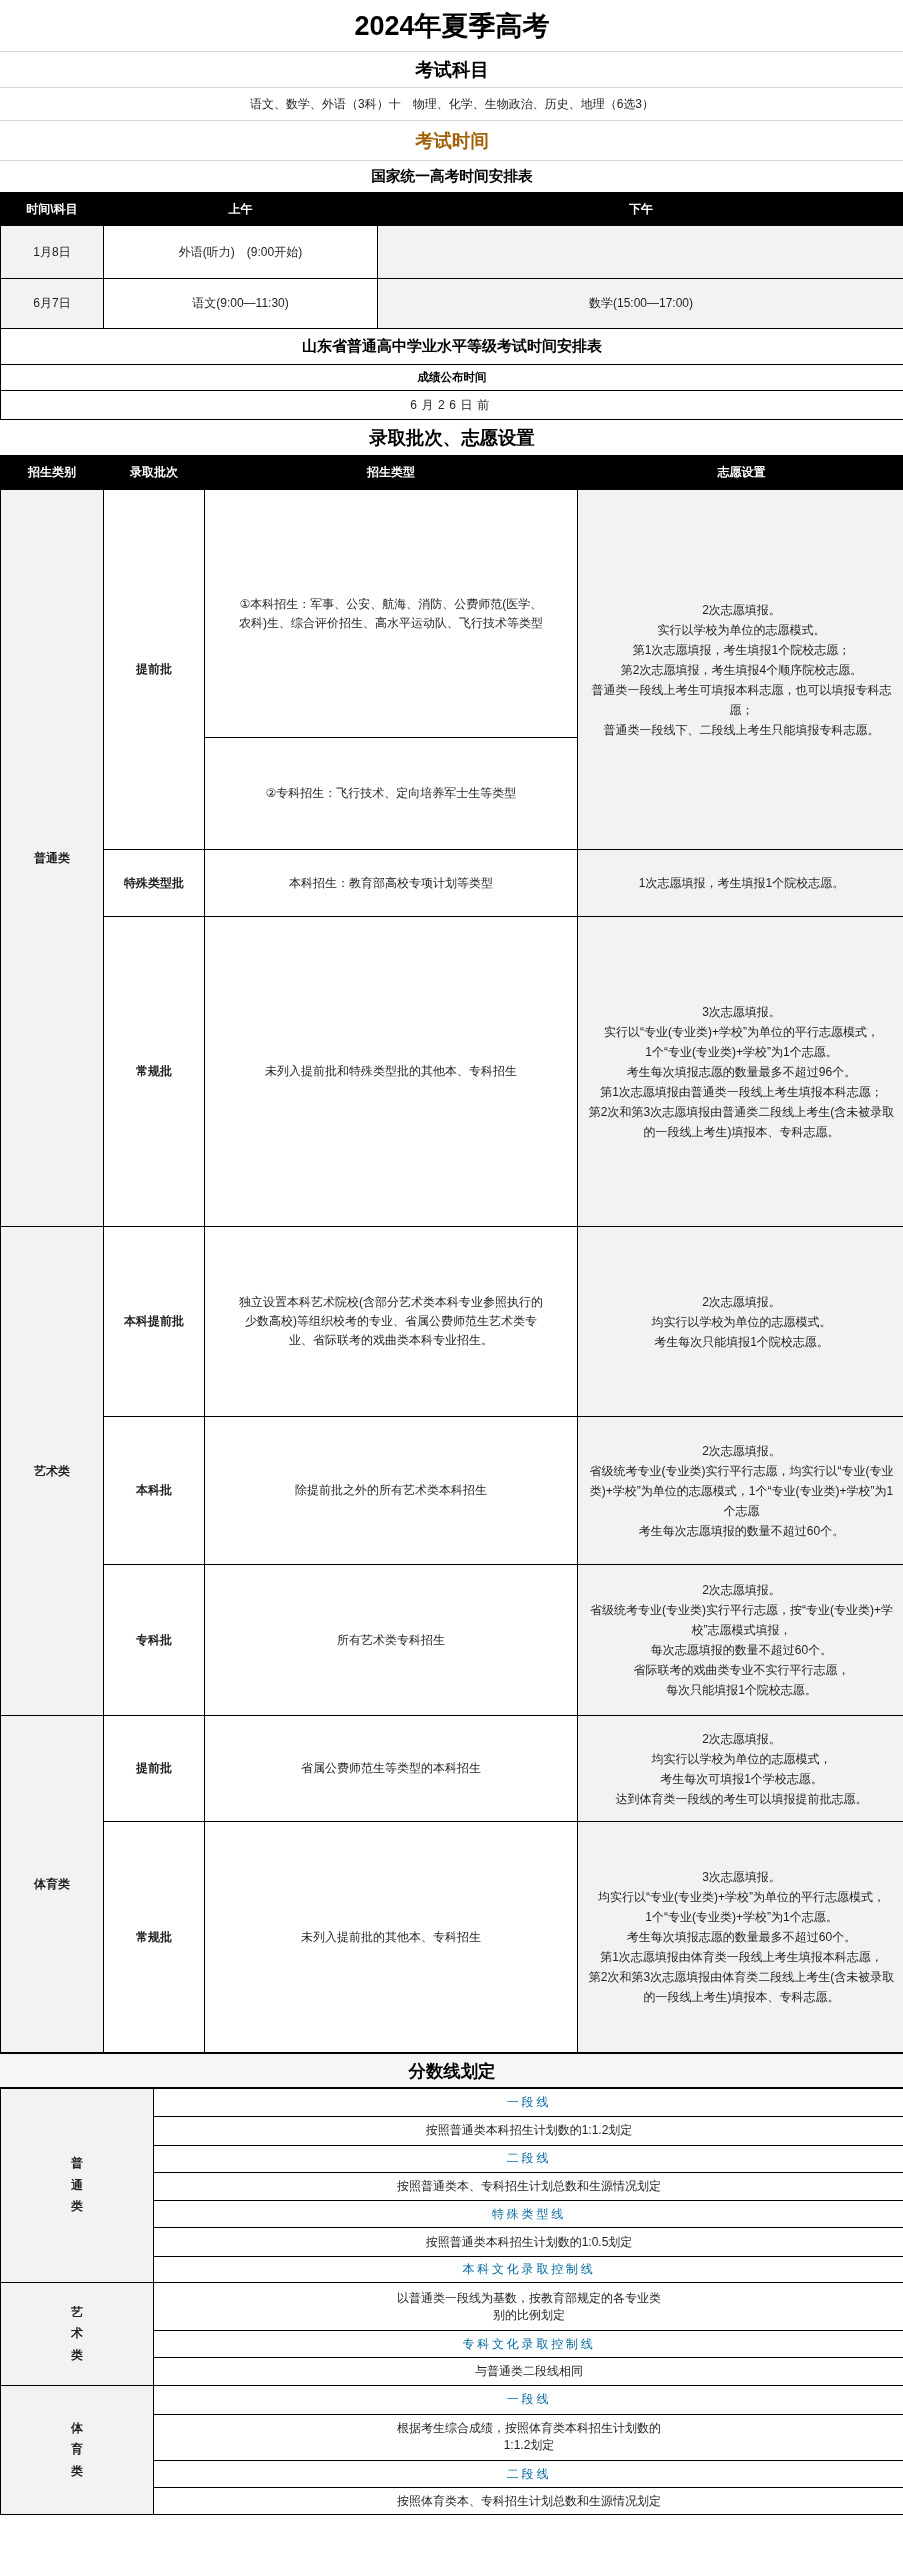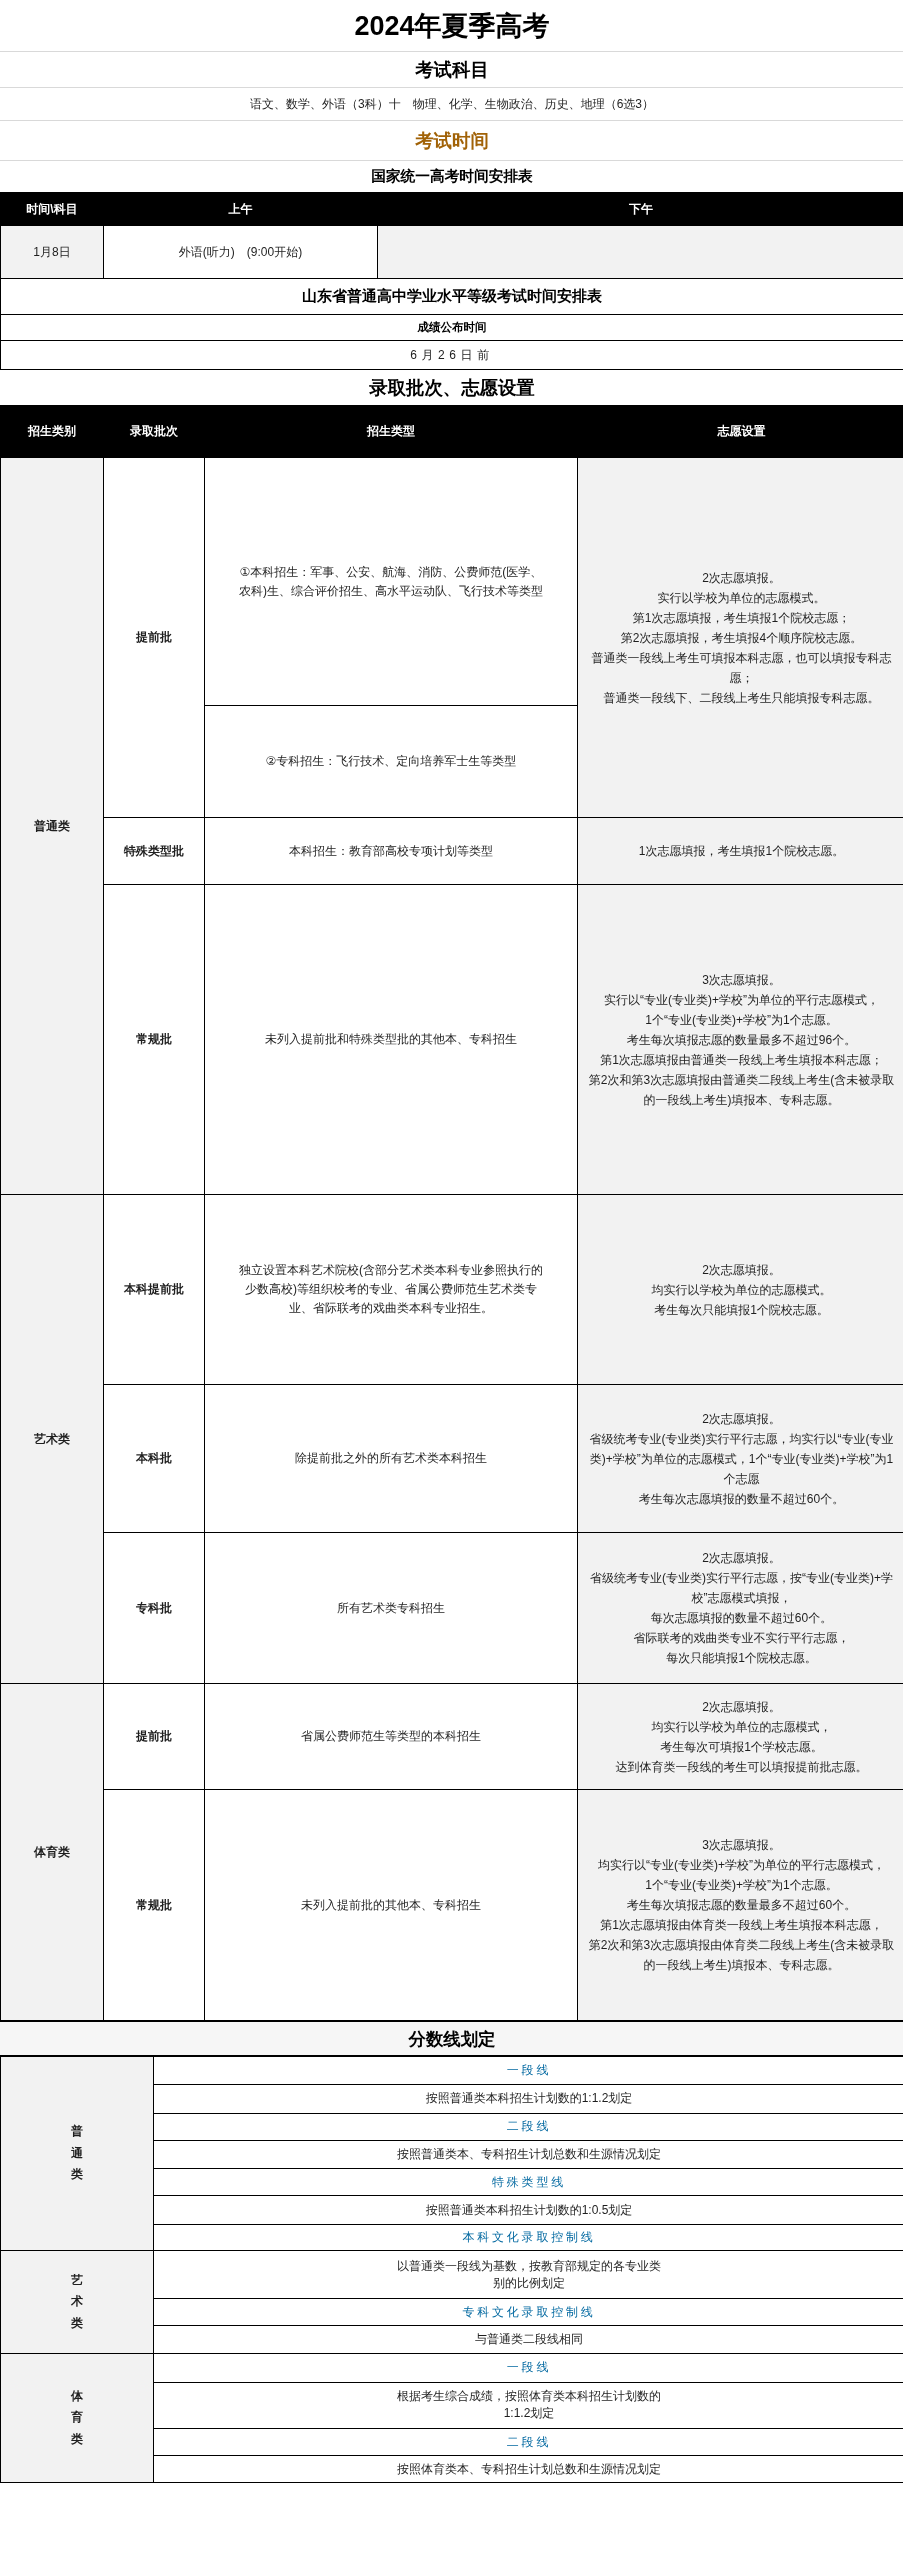--- a/index.html
+++ b/index.html
@@ -41,21 +41,21 @@
 
   .mid-band {
     border-left: 1.8px solid #000; border-right: 1.8px solid #000;
     border-bottom: 0.9px solid #000;
   }
   .sd-title  { height: 36px; font-size: 15px; font-weight: bold; color:#000; }
   .score-lbl { height: 26px; font-size: 11.5px; font-weight: bold; color:#000; }
   .score-val { height: 29px; font-size: 12px; letter-spacing: 4.6px; }
   .batch-hdr { height: 35px; font-size: 18.4px; font-weight: bold; color:#000; }
 
-  .batch-table th { height: 52px; }
+  .batch-table th { height: 34px; }
   .batch-table td { font-size: 12px; line-height: 19px; background: #fff; }
   .batch-table td.cat   { background: #f2f2f2; font-weight: bold; }
   .batch-table td.batch { font-weight: bold; }
   .batch-table td.type  { padding: 5.5px 31px; }
   .batch-table td.vol   { background: #f2f2f2; padding: 5.5px 9.2px; line-height: 20px; }
   .grp td { border-top: 1.8px solid #000; }
   td.h270 { height: 248px; }
   td.h122 { height: 112px; }
   td.h73  { height: 67px;  }
   td.h338 { height: 310px; }
@@ -94,20 +94,25 @@
       <tr>
     <th>时间\科目</th>
     <th>上午</th>
     <th>下午</th>
   </tr>
   <tr class="r1">
     <td class="datecell">1月8日</td>
     <td>外语(听力)　(9:00开始)</td>
     <td class="pmcell"></td>
   </tr>
+  <tr class="r2">
+    <td class="datecell">6月7日</td>
+    <td>语文(9:00—11:30)</td>
+    <td class="pmcell">数学(15:00—17:00)</td>
+  </tr>
 </tbody>
   </table>
 
 <div class="band mid-band sd-title">山东省普通高中学业水平等级考试时间安排表</div>
 <div class="band mid-band score-lbl">成绩公布时间</div>
 <div class="band mid-band score-val">6月26日前</div>
 <div class="band batch-hdr">录取批次、志愿设置</div>
 
 <table class="batch-table bordered">
   <colgroup>

